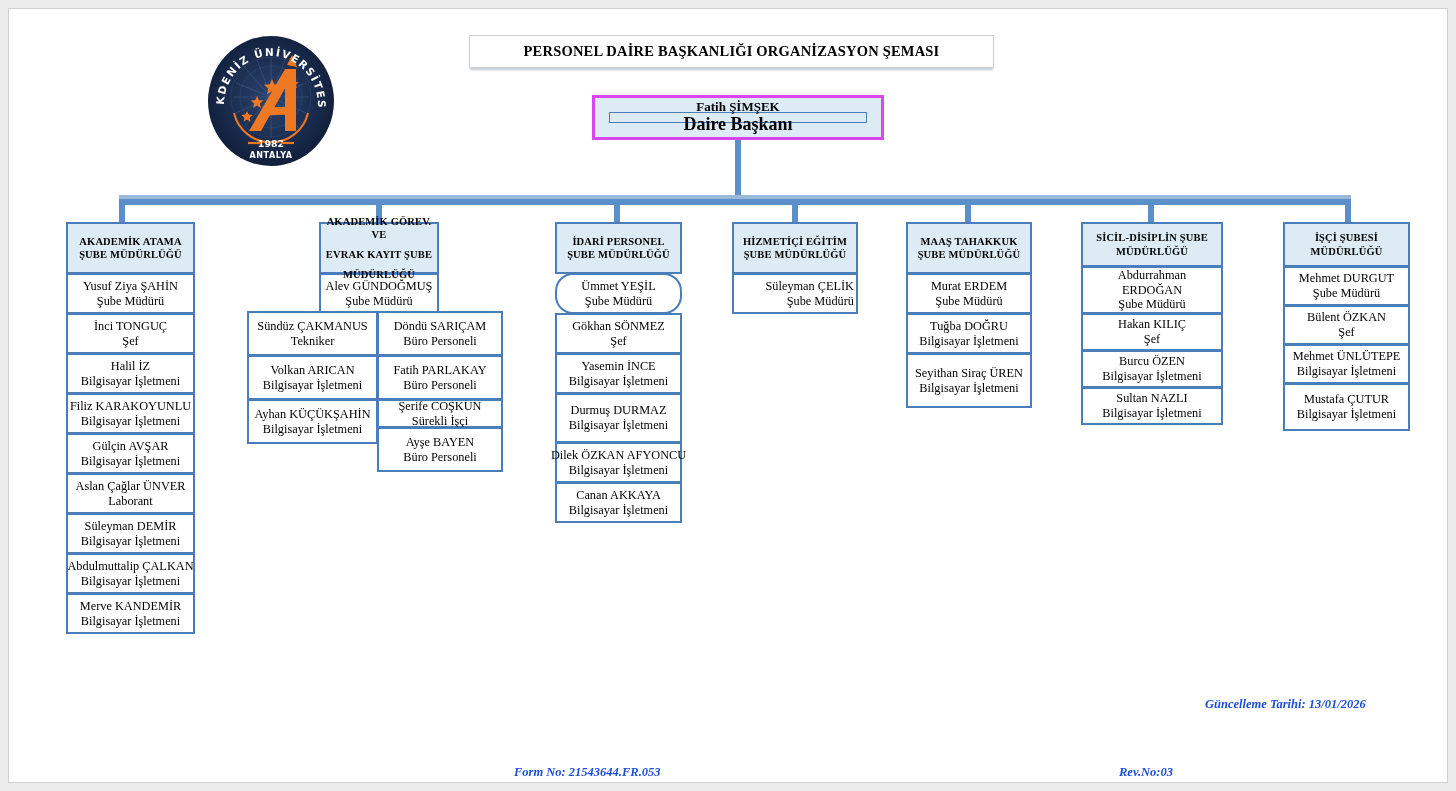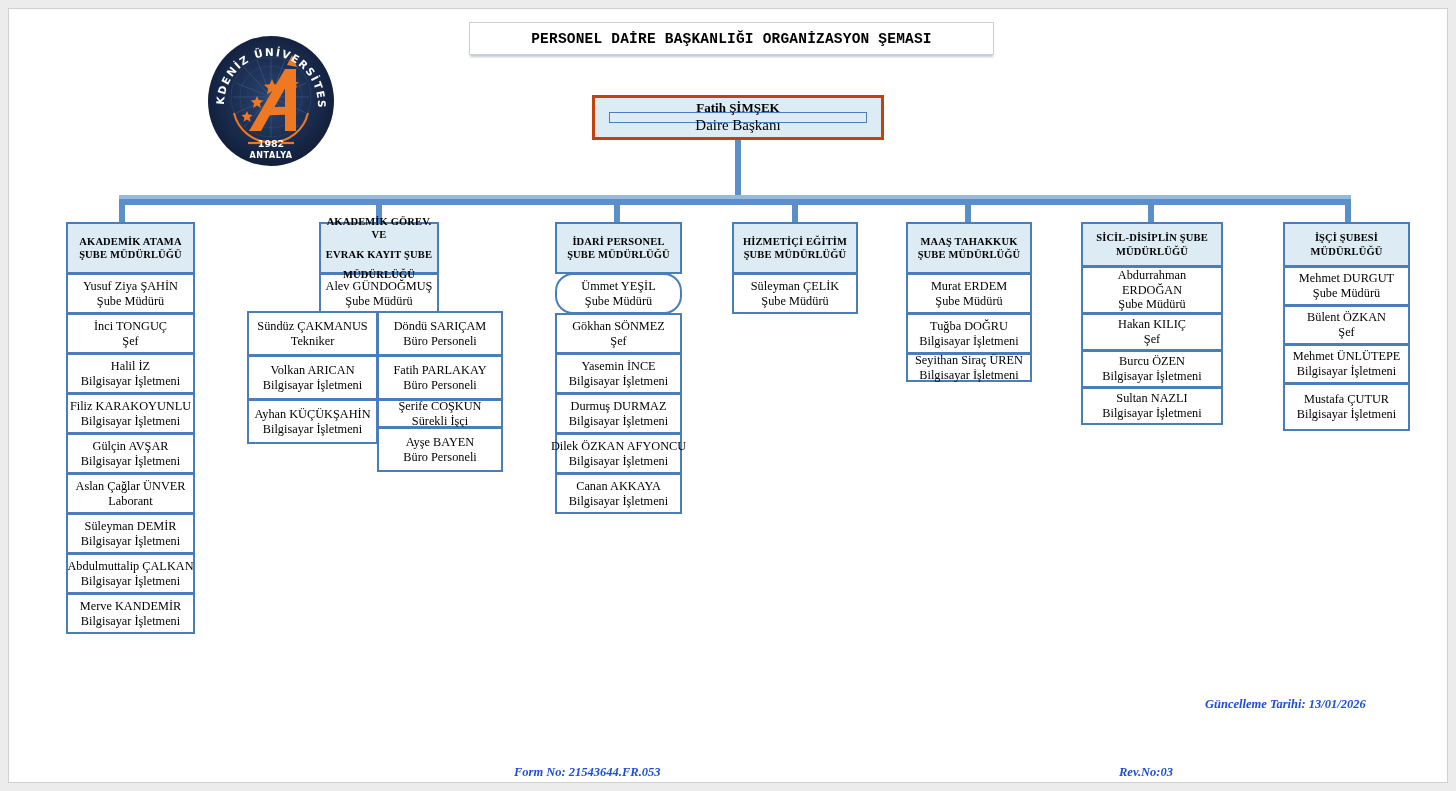--- a/index.html
+++ b/index.html
@@ -15,28 +15,27 @@
     width:1440px; height:775px;
     background:#ffffff;
     border:1px solid #d0d0d0;
     box-sizing:border-box;
     overflow:hidden;
   }
 
   
   #title-box{
     position:absolute;
-    left:460px; top:13px;
+    left:460px; top:26px;
     width:525px; height:33px;
     background:#ffffff;
     border:1px solid #cfcfcf;
     box-shadow:0 3px 2px -1px rgba(120,140,150,0.45);
     display:flex; align-items:center; justify-content:center;
     box-sizing:border-box;
-    font-family:Liberation Mono, monospace;
   }
   #title-box .t{
     font-weight:bold;
     font-size:14.5px;
     letter-spacing:.2px;
     color:#000;
     white-space:nowrap;
   }
 
   
@@ -49,34 +48,34 @@
   
   .conn{position:absolute;background:#5b8fc9;}
   .conn-shade{position:absolute;background:#9ab8d8;}
 
   
   #root-box{
     position:absolute;
     left:583px; top:86px;
     width:292px; height:45px;
     background:#dcebf4;
-    border:3px solid #c2410c;
+    border:3px solid #d946ef;
     box-sizing:border-box;
     padding:14px;
   }
   #root-box .inner{
     width:100%;height:100%;
     border:1px solid #4a7ebb;
     box-sizing:border-box;
     display:flex;flex-direction:column;
     align-items:center;justify-content:center;
     line-height:1.22;
   }
   #root-box .n{font-weight:bold;font-size:13px;}
-  #root-box .r{font-weight:normal;font-size:15px;}
+  #root-box .r{font-weight:bold;font-size:18px;}
 
   
   .dept{position:absolute;}
   .dept-head{
     background:#dcebf4;
     border:2.5px solid #4a7ebb;
     box-sizing:border-box;
     display:flex;flex-direction:column;
     align-items:center;justify-content:center;
     text-align:center;
@@ -306,59 +305,59 @@
         <span class="tt">Şube Müdürü</span>
       </div>
     <div class="node" style="height:41px;">
         <span class="nm">Gökhan SÖNMEZ</span>
         <span class="tt">Şef</span>
       </div>
     <div class="node" style="height:41px;">
         <span class="nm">Yasemin İNCE</span>
         <span class="tt">Bilgisayar İşletmeni</span>
       </div>
-    <div class="node" style="height:41px;">
+    <div class="node" style="height:50px;">
         <span class="nm">Durmuş DURMAZ</span>
         <span class="tt">Bilgisayar İşletmeni</span>
       </div>
     <div class="node" style="height:41px;">
         <span class="nm">Dilek ÖZKAN AFYONCU</span>
         <span class="tt">Bilgisayar İşletmeni</span>
       </div>
     <div class="node" style="height:41px;">
         <span class="nm">Canan AKKAYA</span>
         <span class="tt">Bilgisayar İşletmeni</span>
       </div>
   </div>
 
   <div class="dept" style="left:723px;top:213px;width:126px;">
     <div class="dept-head" style="height:52px;">
       <span>HİZMETİÇİ EĞİTİM</span>
       <span>ŞUBE MÜDÜRLÜĞÜ</span>
     </div>
-    <div class="node" style="height:41px;">
+    <div class="node" style="height:41px;align-items:flex-end;">
         <span class="nm">Süleyman ÇELİK</span>
         <span class="tt">Şube Müdürü</span>
       </div>
   </div>
 
   <div class="dept" style="left:897px;top:213px;width:126px;">
     <div class="dept-head" style="height:52px;">
       <span>MAAŞ TAHAKKUK</span>
       <span>ŞUBE MÜDÜRLÜĞÜ</span>
     </div>
     <div class="node" style="height:41px;">
         <span class="nm">Murat ERDEM</span>
         <span class="tt">Şube Müdürü</span>
       </div>
     <div class="node" style="height:41px;">
         <span class="nm">Tuğba DOĞRU</span>
         <span class="tt">Bilgisayar İşletmeni</span>
       </div>
-    <div class="node" style="height:29px;">
+    <div class="node" style="height:55px;">
         <span class="nm">Seyithan Siraç ÜREN</span>
         <span class="tt">Bilgisayar İşletmeni</span>
       </div>
   </div>
 
   <div class="dept" style="left:1072px;top:213px;width:142px;">
     <div class="dept-head" style="height:45px;">
       <span>SİCİL-DİSİPLİN  ŞUBE</span>
       <span>MÜDÜRLÜĞÜ</span>
     </div>

